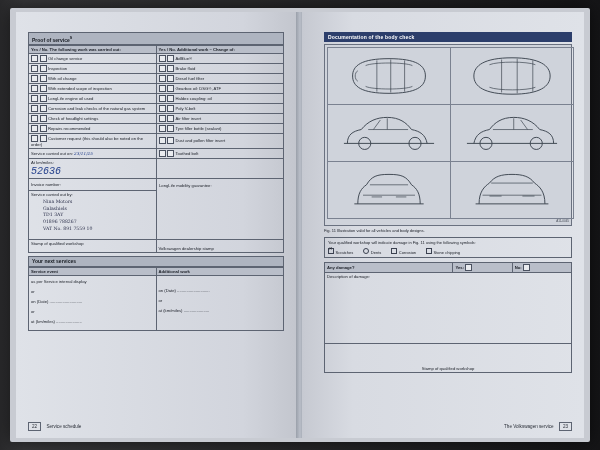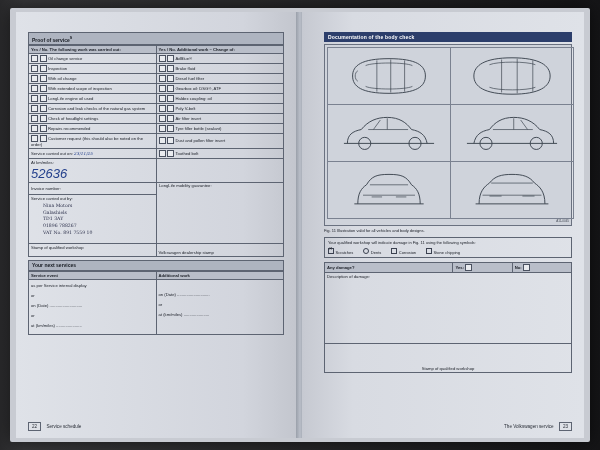--- a/index.html
+++ b/index.html
@@ -30,21 +30,21 @@
      padding:2px 4px;letter-spacing:.2px;}
 
   .blkttl{background:#aeb4c0;font-size:5px;font-weight:bold;padding:1.5px 3px;
      border:0.5px solid #5d6472;color:#161a21;}
 
   .chk{display:inline-block;width:5px;height:5px;border:0.5px solid #4a5160;
        margin-right:1.5px;vertical-align:middle;background:#e9ebef;}
 
   
   .ink{color:#24408c;font-family:"DejaVu Serif",serif;font-style:italic;}
-  .inkbig{color:#24408c;font-family:Liberation Sans, sans-serif;font-style:italic;font-size:13px;}
+  .inkbig{color:#24408c;font-family:Liberation Mono, monospace;font-style:italic;font-size:10px;}
 
   .stamp{color:#2b2f4a;font-size:4.6px;line-height:1.5;font-family:"DejaVu Serif",serif;}
 
   .footer{position:absolute;bottom:7px;font-size:4.6px;color:#2a2f38;}
   .pagenum{display:inline-block;border:0.5px solid #5d6472;padding:1px 3px;font-size:4.6px;}
 
   
   .cars{background:#cfd3db;border:0.5px solid #6a7180;}
   .carcell{border:0.4px solid #7a8190;}
   svg{display:block;}

